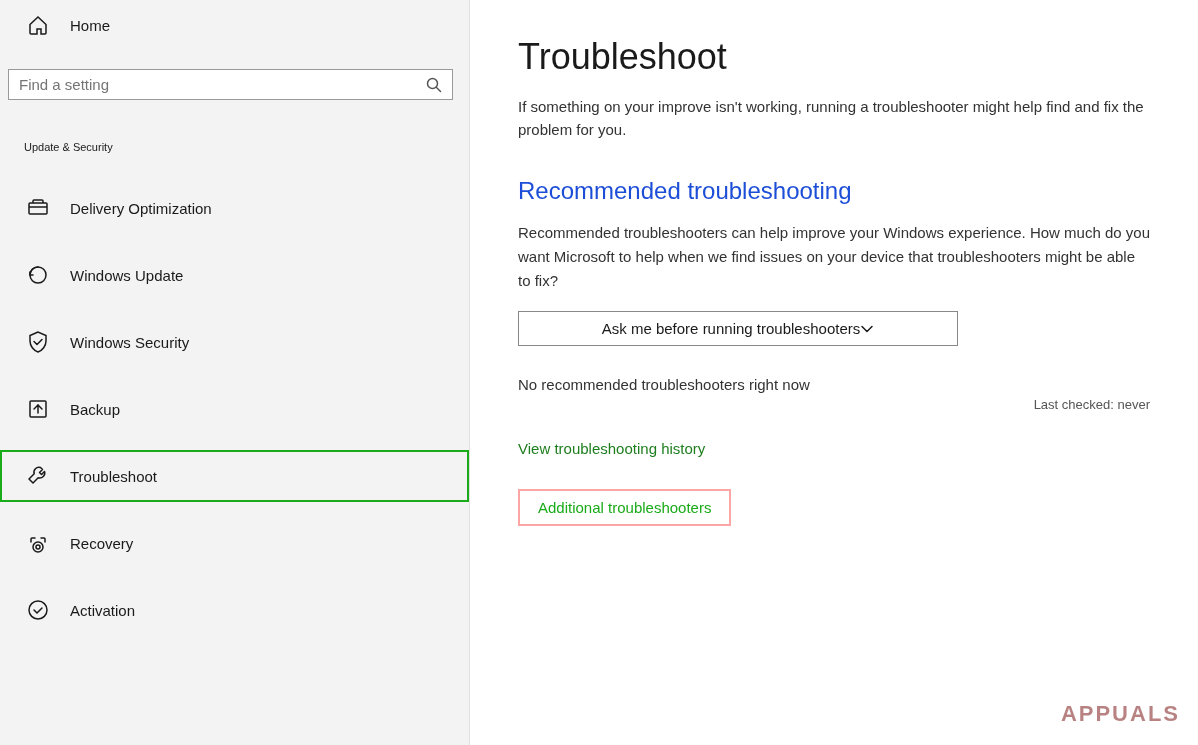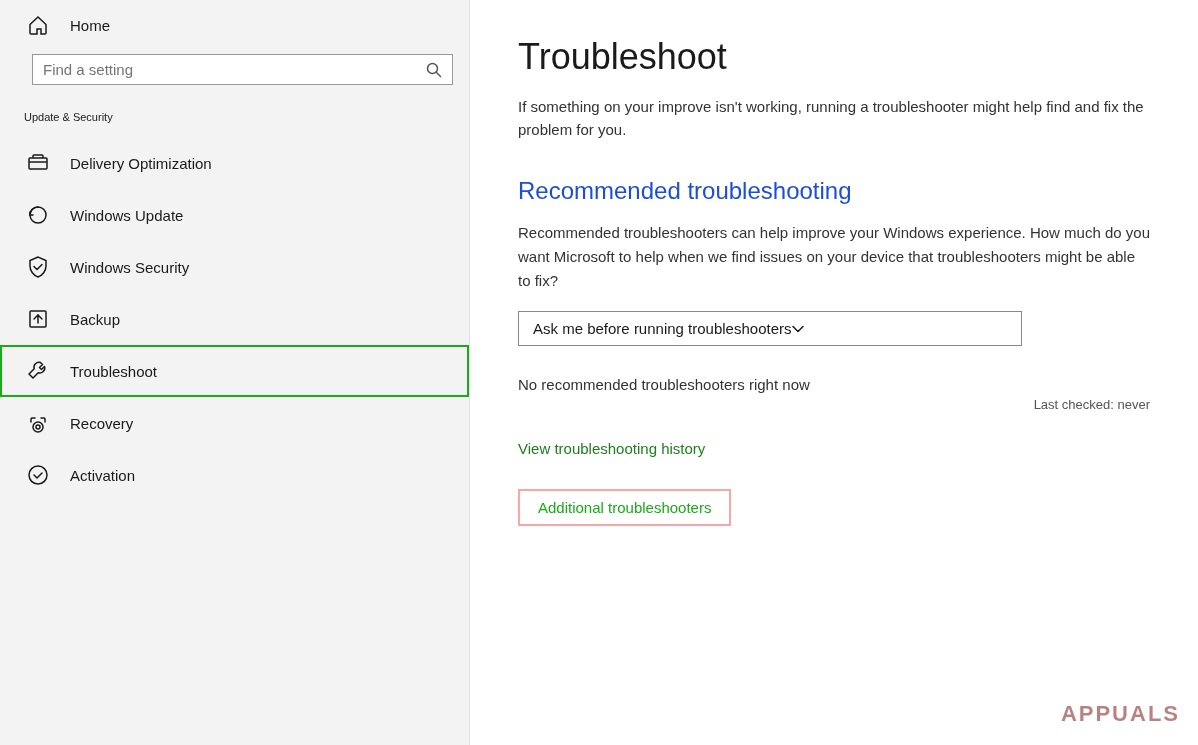--- a/index.html
+++ b/index.html
@@ -16,24 +16,25 @@
     .sidebar {
       width: 470px;
       min-width: 470px;
       background: #f3f3f3;
       padding: 0;
       display: flex;
       flex-direction: column;
       border-right: 1px solid #e0e0e0;
       height: 745px;
       overflow-y: auto;
+      gap: 15px;
     }
 
     .sidebar-search {
-      margin: 4px 16px 16px 32px;
+      margin: 4px 16px 16px 8px;
       display: flex;
       align-items: center;
       border: 1px solid #999;
       background: #fff;
       padding: 6px 10px;
     }
 
     .sidebar-search input {
       border: none;
       outline: none;
@@ -114,25 +115,25 @@
       font-size: 15px;
       color: #333;
       max-width: 680px;
       line-height: 1.6;
       margin-bottom: 18px;
     }
 
     .dropdown-select {
       display: flex;
       align-items: center;
-      justify-content: flex-start;
+      justify-content: center;
       border: 1px solid #888;
       background: #fff;
       padding: 8px 14px;
-      width: 504px;
+      width: 440px;
       font-size: 15px;
       color: #1a1a1a;
       cursor: pointer;
       margin-bottom: 30px;
     }
 
     .no-troubleshooters {
       font-size: 15px;
       color: #333;
       margin-bottom: 4px;

